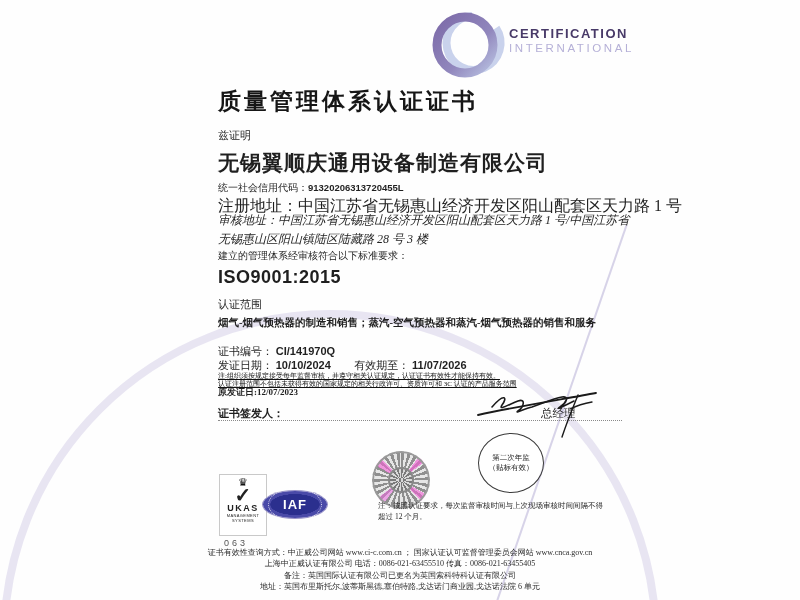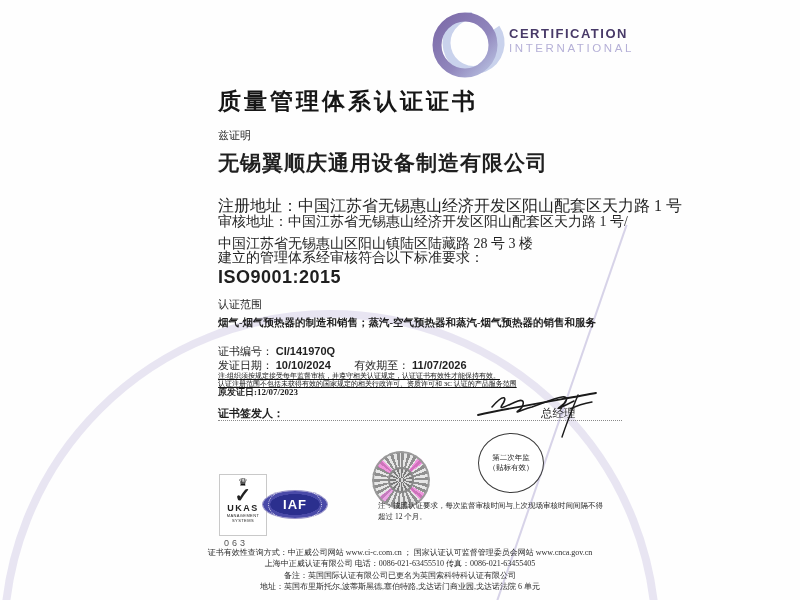--- a/index.html
+++ b/index.html
@@ -21,22 +21,22 @@
            letter-spacing:1.5px;color:#483a68;}
   .logo-l2{font-family:"Liberation Sans",sans-serif;font-size:11.5px;
            letter-spacing:2.6px;color:#b5b0d7;}
 
   .title{left:218px;top:86px;font-size:23px;font-weight:bold;letter-spacing:3px;color:#161616;}
   .certify{left:218px;top:128px;font-size:11px;}
   .company{left:218px;top:149px;font-size:21px;font-weight:bold;letter-spacing:1px;}
   .credit{left:218px;top:181px;font-size:10px;}
   .credit b{font-family:"Liberation Sans",sans-serif;font-size:9.5px;font-weight:bold;}
   .regaddr{left:218px;top:196px;font-size:16px;}
-  .auditaddr{left:218px;top:211px;width:414px;font-size:14px;line-height:1.55;}
-  .stdintro{left:218px;top:249px;font-size:14px;}
+  .auditaddr{left:218px;top:211px;width:414px;font-size:12px;line-height:1.55;font-style:italic;}
+  .stdintro{left:218px;top:249px;font-size:10px;}
   .standard{left:218px;top:267px;font-family:"Liberation Sans",sans-serif;
             font-size:18px;font-weight:bold;letter-spacing:.5px;}
   .scopelabel{left:218px;top:297px;font-size:11px;}
   .scope{left:218px;top:316px;font-size:10.5px;font-weight:bold;}
 
   .row{font-size:11px;}
   .row .val{font-family:"Liberation Sans",sans-serif;font-weight:bold;font-size:11px;}
   .certno{left:218px;top:344px;}
   .dates{left:218px;top:358px;}
   .dates .gap{display:inline-block;width:18px;}
@@ -112,20 +112,23 @@
   </svg>
   <div class="abs logo-text">
     <div class="logo-l1">CERTIFICATION</div>
     <div class="logo-l2">INTERNATIONAL</div>
   </div>
 
   <div class="abs title">质量管理体系认证证书</div>
   <div class="abs certify">兹证明</div>
   <div class="abs company">无锡翼顺庆通用设备制造有限公司</div>
 
+  <div class="abs credit">
+    <span>统一社会信用代码：</span><b>91320206313720455L</b>
+  </div>
   <div class="abs regaddr">注册地址：中国江苏省无锡惠山经济开发区阳山配套区天力路 1 号</div>
   <div class="abs auditaddr">审核地址：中国江苏省无锡惠山经济开发区阳山配套区天力路 1 号/中国江苏省无锡惠山区阳山镇陆区陆藏路 28 号 3 楼</div>
 
   <div class="abs stdintro">建立的管理体系经审核符合以下标准要求：</div>
   <div class="abs standard">ISO9001:2015</div>
 
   <div class="abs scopelabel">认证范围</div>
   <div class="abs scope">烟气-烟气预热器的制造和销售；蒸汽-空气预热器和蒸汽-烟气预热器的销售和服务</div>
 
   <div class="abs row certno">

